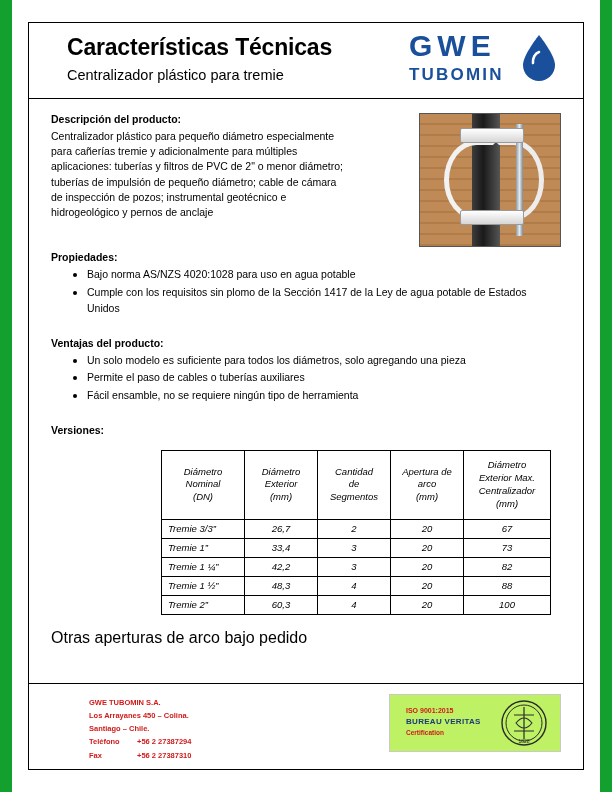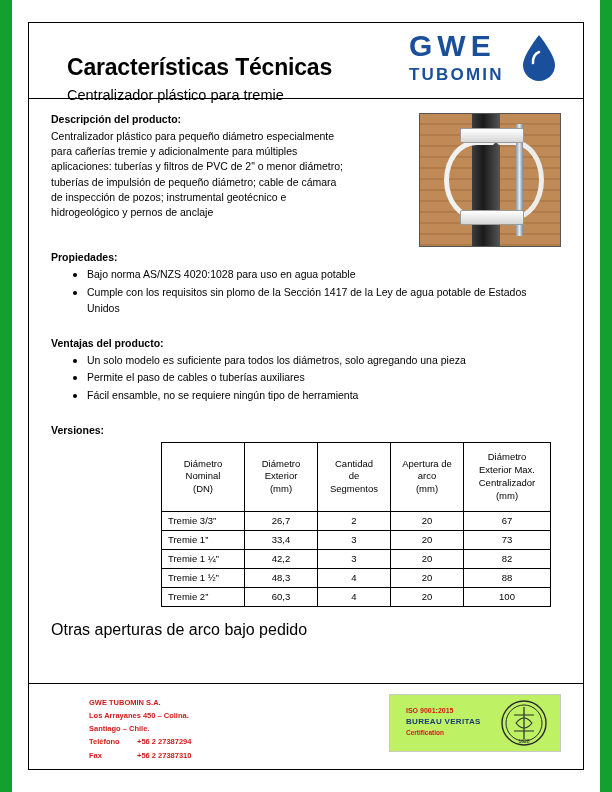--- a/index.html
+++ b/index.html
@@ -52,21 +52,20 @@
     position: absolute;
     left: 38px;
     top: 12px;
   }
   .doc-title {
     font-size: 23px;
     font-weight: bold;
     color: #000000;
     line-height: 1.1;
     letter-spacing: -0.2px;
-    margin-top: 20px;
   }
   .doc-subtitle {
     font-size: 14.5px;
     color: #000000;
     margin-top: 7px;
   }
   .logo {
     position: absolute;
     right: 22px;
     top: 8px;
@@ -206,21 +205,22 @@
     height: 4px;
     background: #000;
     border-radius: 50%;
   }
 
   .gap-lg { height: 18px; }
   .gap-md { height: 13px; }
 
   
   .table-wrap {
-    margin: 6px 0 0 110px;
+    margin: 14px 0 0 110px;
+    font-style: italic;
   }
   table.specs {
     border-collapse: collapse;
     font-size: 9.5px;
     color: #000;
   }
   table.specs th, table.specs td {
     border: 1px solid #000;
     text-align: center;
     vertical-align: middle;

